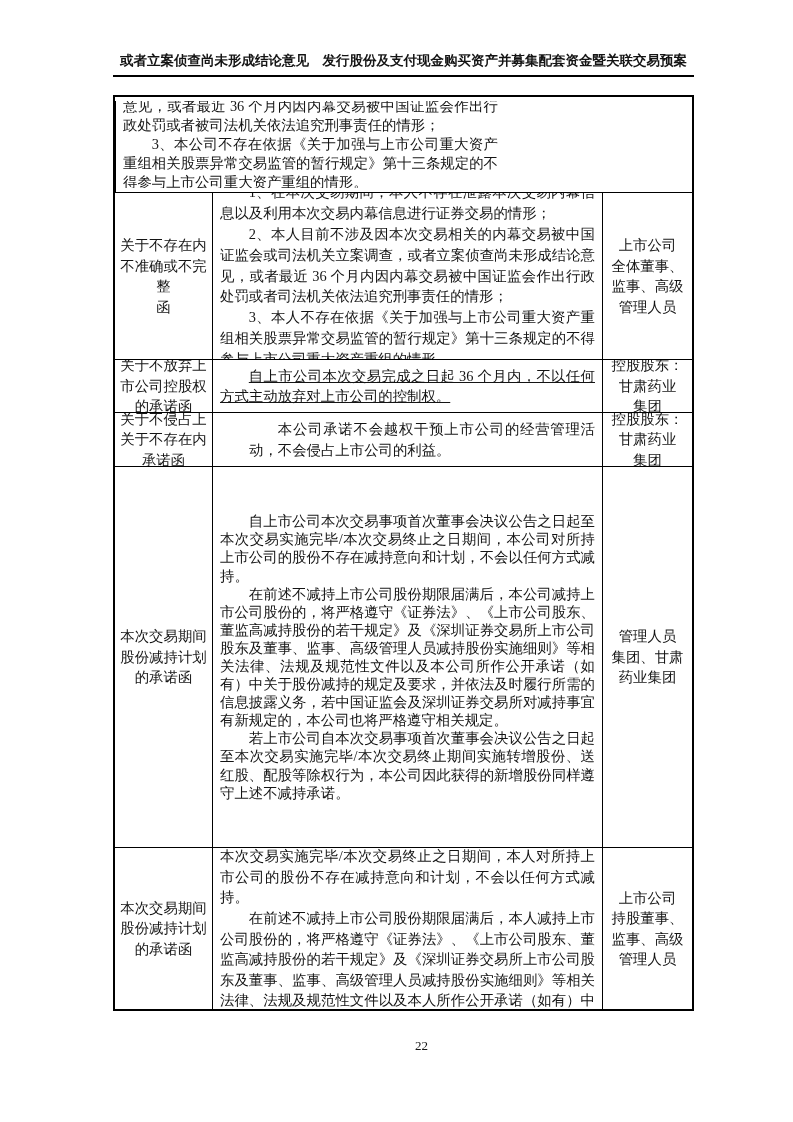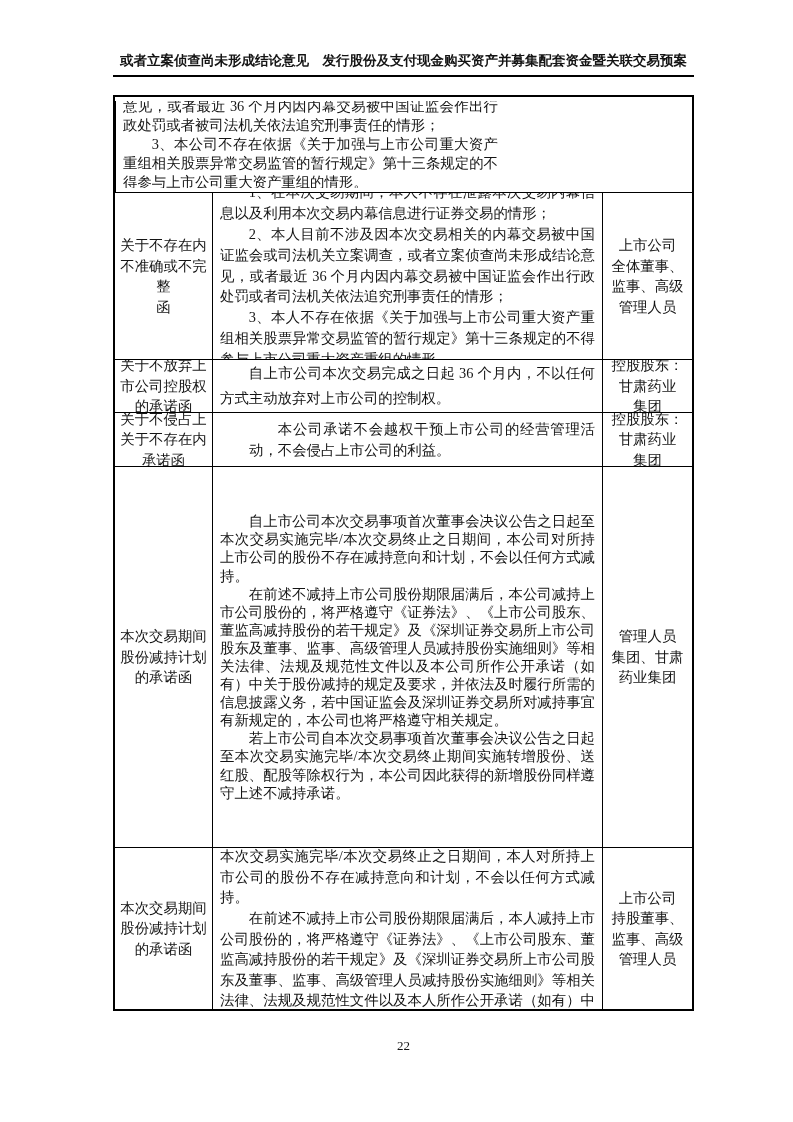--- a/index.html
+++ b/index.html
@@ -68,29 +68,29 @@
     margin: 0;
     text-indent: 2em;
     text-align: justify;
     text-justify: inter-character;
   }
   .cont .c2 p:first-child { text-indent: 0; }
 
   
   .r1 { height: 95px; flex-direction: column; }  .r1 .c2 { line-height: 19px; }
   .r2 { height: 167px; } .r2 .c2 { line-height: 20.9px; }
-  .r3 { height: 53px; }  .r3 .c2 { line-height: 25px; }
+  .r3 { height: 53px; }  .r3 .c2 { line-height: 20px; text-decoration: underline; }
   .r4 { height: 54px; }  .r4 .c2 { line-height: 20.9px; padding-left: 36px; }
   .r5 { height: 381px; } .r5 .c2 { line-height: 18.1px; }
   .r6 { height: 162px; } .r6 .c2 { line-height: 20.6px; }
 
   .page-number {
     position: absolute;
     top: 1038px;
-    left: 113px;
+    left: 131px;
     width: 581px;
     text-align: center;
     font-size: 13px;
   }
 </style>
 </head>
 <body>
 
 <div class="page-header">或者立案侦查尚未形成结论意见　发行股份及支付现金购买资产并募集配套资金暨关联交易预案</div>
 

